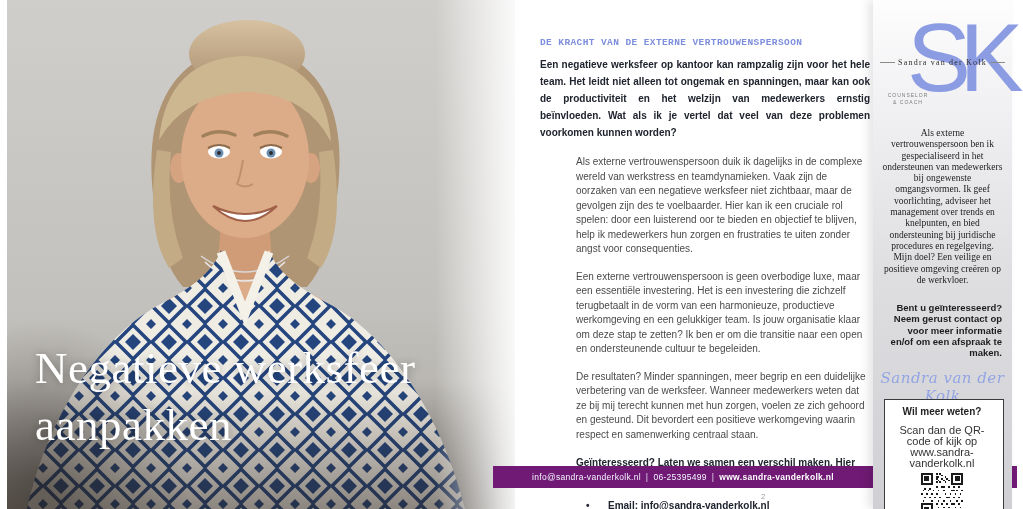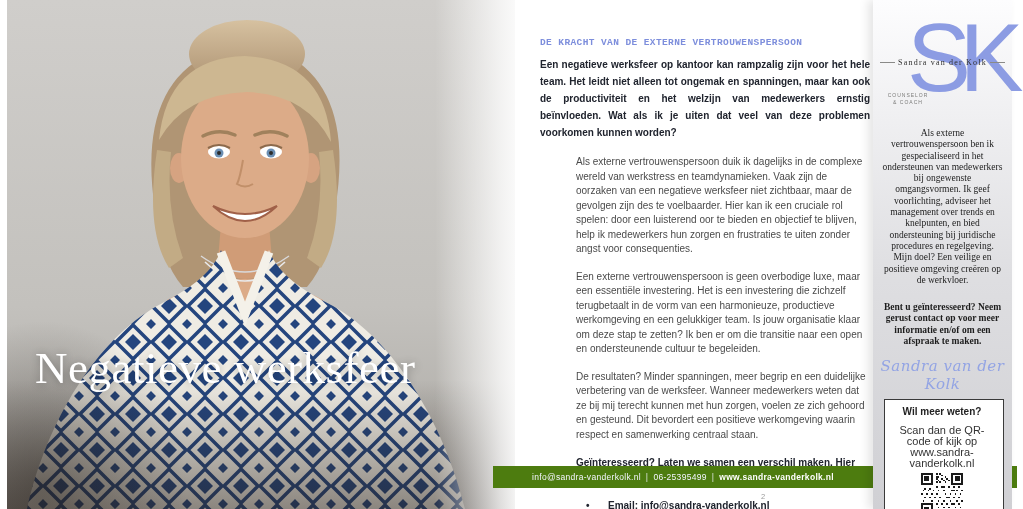--- a/index.html
+++ b/index.html
@@ -22,21 +22,21 @@
          text-align:justify;margin:0 0 14px 0;letter-spacing:0;}
   .body-ind{margin-left:36px;width:294px;}
   .body-ind p{font-size:10px;color:#4a4a4a;line-height:14.5px;margin:0 0 13px 0;}
   .body-ind p.contact-heading{font-weight:bold;color:#20242e;line-height:16px;margin:1px 0 11px 0;}
   .contacts{list-style:none;margin:0;padding:0 0 0 10px;}
   .contacts li{position:relative;font-size:10px;font-weight:bold;color:#20242e;
                line-height:15px;margin-bottom:3px;padding-left:22px;}
   .contacts li::before{content:"•";position:absolute;left:0;top:0;color:#20242e;}
 
   .footer-bar{position:absolute;left:-22px;top:466px;width:524px;height:22px;
-              background:#4d7c0f;z-index:1;}
+              background:#701a75;z-index:1;}
   .footer-inner{position:absolute;left:0;top:0;width:380px;height:22px;line-height:22px;
                 text-align:center;color:#f4f6ff;font-size:8.5px;letter-spacing:.3px;}
   .footer-inner .sep{margin:0 5px;opacity:.85;}
   .footer-inner b{color:#ffffff;}
   .pagenum{position:absolute;left:246px;top:492px;font-size:7.5px;color:#9a9a9a;}
 
   
   .sidebar{position:absolute;left:873px;top:0;width:139px;height:509px;z-index:2;
            background:linear-gradient(180deg,#fdfdfe 0%,#f0f0f2 22%,#dedee1 55%,#d0d0d4 100%);
            box-shadow:-5px 0 9px rgba(0,0,0,.10);}
@@ -45,22 +45,22 @@
             font-size:96px;line-height:104px;color:#8c9ce3;letter-spacing:-.12em;
             margin-left:-.06em;font-weight:400;}
   .name-row{position:absolute;left:4px;right:4px;top:52px;display:flex;align-items:center;
             font-family:"Liberation Serif","DejaVu Serif",serif;font-size:8px;
             letter-spacing:1.2px;color:#30302f;white-space:nowrap;}
   .name-row .rule{flex:1;height:1px;background:#8a8a88;margin:0 3px;}
   .tagline{position:absolute;left:12px;top:86px;width:46px;text-align:center;
            font-size:5px;letter-spacing:1px;color:#7c7c7a;line-height:7px;}
   .about{font-family:"Liberation Serif","DejaVu Serif",serif;font-size:9.5px;line-height:11.3px;
          color:#222222;text-align:center;margin:12px 9px 8px 9px;}
-  .cta{font-family:Liberation Serif, serif;font-size:9.5px;line-height:11.3px;
-       font-weight:bold;color:#1d1d1d;text-align:center;margin:16px 10px 0 10px;}
+  .cta{font-family:Liberation Sans, sans-serif;font-size:9.5px;line-height:11.3px;
+       font-weight:bold;color:#1d1d1d;text-align:right;margin:16px 10px 0 10px;}
   .signature{font-family:"DejaVu Serif","Liberation Serif",serif;font-style:italic;
              font-size:15px;color:#93a4e4;text-align:center;margin-top:10px;letter-spacing:.5px;}
   .qr-box{position:absolute;left:11px;right:8px;top:399px;background:#ffffff;
           border:1.5px solid #3a3a3a;padding:6px 8px 7px 4px;text-align:center;}
   .qr-title{font-size:10px;font-weight:bold;color:#222222;}
   .qr-text{font-size:11px;line-height:11px;color:#333333;margin-top:8px;}
   .qr{display:block;width:42px;height:42px;margin:4px auto 0 auto;}
 </style>
 </head>
 <body>
@@ -135,27 +135,28 @@
       <path d="M20,509 C40,420 90,340 150,306 C185,288 206,272 214,250 L238,316 L262,250 C270,272 291,288 326,306 C386,340 436,420 458,509 Z" fill="url(#bl)"></path>
       <path d="M214,252 L238,314 L262,252" stroke="#f4f1e9" stroke-width="9" fill="none"></path>
 
       <rect x="0" y="380" width="515" height="129" fill="url(#vig)"></rect>
       <rect x="0" y="300" width="180" height="209" fill="url(#cornL)"></rect>
       <rect x="428" y="0" width="87" height="509" fill="url(#fadeR)"></rect>
     </svg>
 
     <div class="headline">
       <div>Negatieve werksfeer</div>
+      <div>aanpakken</div>
     </div>
   </div>
 
   <div class="page">
     <div class="article">
       <div class="kicker">DE KRACHT VAN DE EXTERNE VERTROUWENSPERSOON</div>
-      <p class="intro">Een negatieve werksfeer op kantoor kan rampzalig zijn voor het hele team. Het leidt niet alleen tot ongemak en spanningen, maar kan ook de productiviteit en het welzijn van medewerkers ernstig beïnvloeden. Wat als ik je uiten dat veel van deze problemen voorkomen kunnen worden?</p>
+      <p class="intro">Een negatieve werksfeer op kantoor kan rampzalig zijn voor het hele team. Het leidt niet alleen tot ongemak en spanningen, maar kan ook de productiviteit en het welzijn van medewerkers ernstig beïnvloeden. Wat als ik je vertel dat veel van deze problemen voorkomen kunnen worden?</p>
       <div class="body-ind">
         <p>Als externe vertrouwenspersoon duik ik dagelijks in de complexe wereld van werkstress en teamdynamieken. Vaak zijn de oorzaken van een negatieve werksfeer niet zichtbaar, maar de gevolgen zijn des te voelbaarder. Hier kan ik een cruciale rol spelen: door een luisterend oor te bieden en objectief te blijven, help ik medewerkers hun zorgen en frustraties te uiten zonder angst voor consequenties.</p>
         <p>Een externe vertrouwenspersoon is geen overbodige luxe, maar een essentiële investering. Het is een investering die zichzelf terugbetaalt in de vorm van een harmonieuze, productieve werkomgeving en een gelukkiger team. Is jouw organisatie klaar om deze stap te zetten? Ik ben er om die transitie naar een open en ondersteunende cultuur te begeleiden.</p>
         <p>De resultaten? Minder spanningen, meer begrip en een duidelijke verbetering van de werksfeer. Wanneer medewerkers weten dat ze bij mij terecht kunnen met hun zorgen, voelen ze zich gehoord en gesteund. Dit bevordert een positieve werkomgeving waarin respect en samenwerking centraal staan.</p>
         <p class="contact-heading">Geïnteresseerd? Laten we samen een verschil maken. Hier kun je me bereiken:</p>
         <ul class="contacts">
           <li><span>Email:</span> <span>info@sandra-vanderkolk.nl</span></li>
 
         </ul>
       </div>

